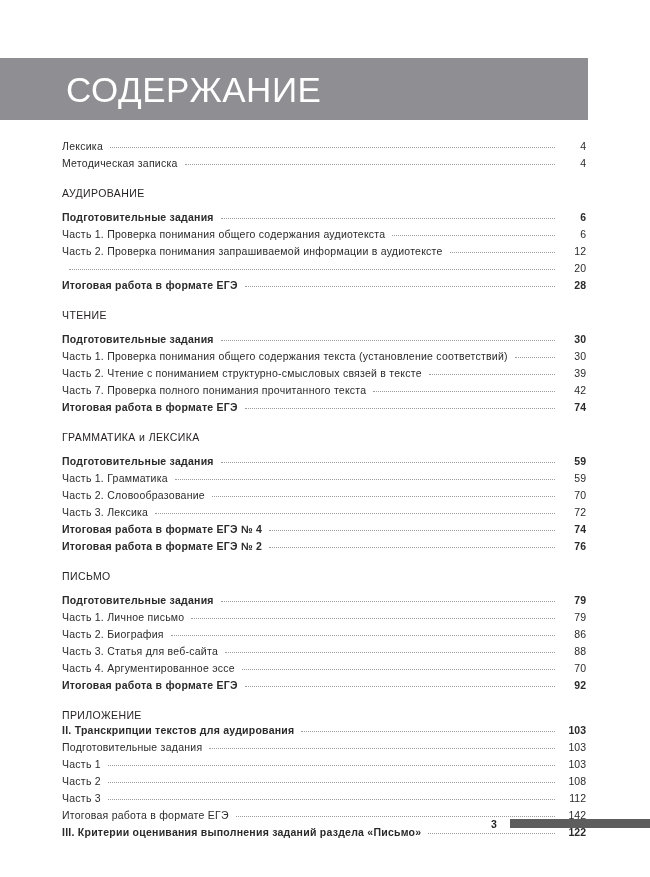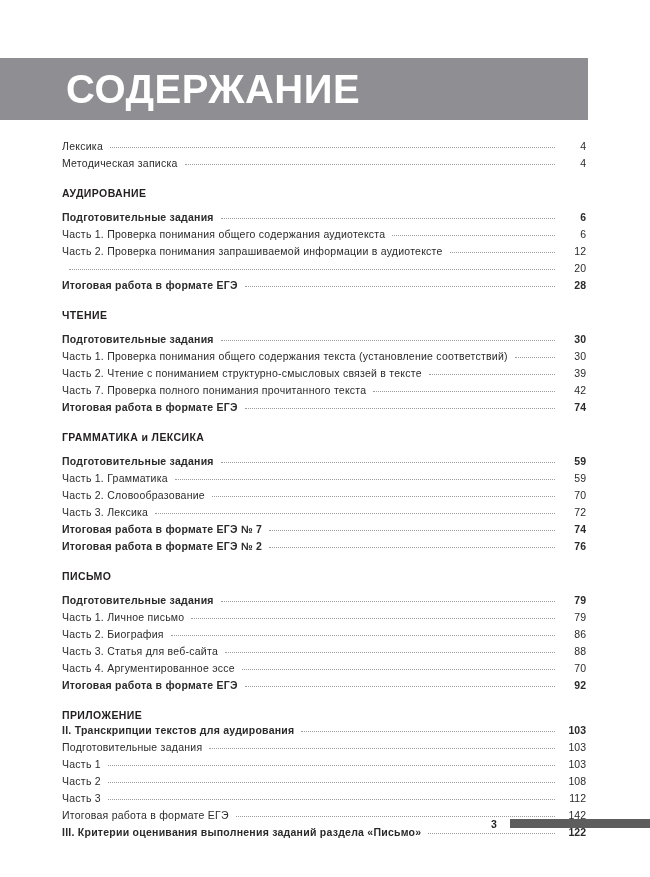--- a/index.html
+++ b/index.html
@@ -23,22 +23,22 @@
     left: 0;
     top: 58px;
     width: 588px;
     height: 62px;
     background: #8e8e93;
     display: flex;
     align-items: center;
   }
   .header-title {
     color: #ffffff;
-    font-size: 40px;
-    font-weight: bold;
+    font-size: 35px;
+    font-weight: normal;
     letter-spacing: 0.5px;
     margin-left: 66px;
     line-height: 1;
     white-space: nowrap;
   }
 
   
   .toc {
     position: absolute;
     left: 62px;
@@ -77,21 +77,21 @@
 
   
   .row.bold .label,
   .row.bold .pageno {
     font-weight: bold;
   }
 
   
   .section-head {
     font-size: 10.5px;
-    font-weight: bold;
+    font-weight: normal;
     letter-spacing: 0.4px;
     color: #231f20;
     height: 17px;
     line-height: 17px;
     white-space: nowrap;
   }
 
   
   .gap-sm { height: 9px; }
   .gap-md { height: 11px; }
@@ -216,21 +216,21 @@
         <span class="label">Часть 2. Словообразование</span>
         <span class="leader"></span>
         <span class="pageno">70</span>
       </div>
       <div class="row">
         <span class="label">Часть 3. Лексика</span>
         <span class="leader"></span>
         <span class="pageno">72</span>
       </div>
       <div class="row bold">
-        <span class="label">Итоговая работа в формате ЕГЭ № 7</span>
+        <span class="label">Итоговая работа в формате ЕГЭ № 4</span>
         <span class="leader"></span>
         <span class="pageno">74</span>
       </div>
       <div class="row bold">
         <span class="label">Итоговая работа в формате ЕГЭ № 2</span>
         <span class="leader"></span>
         <span class="pageno">76</span>
       </div>
       <div class="gap-md"></div>
       <div class="section-head">ПИСЬМО</div>

